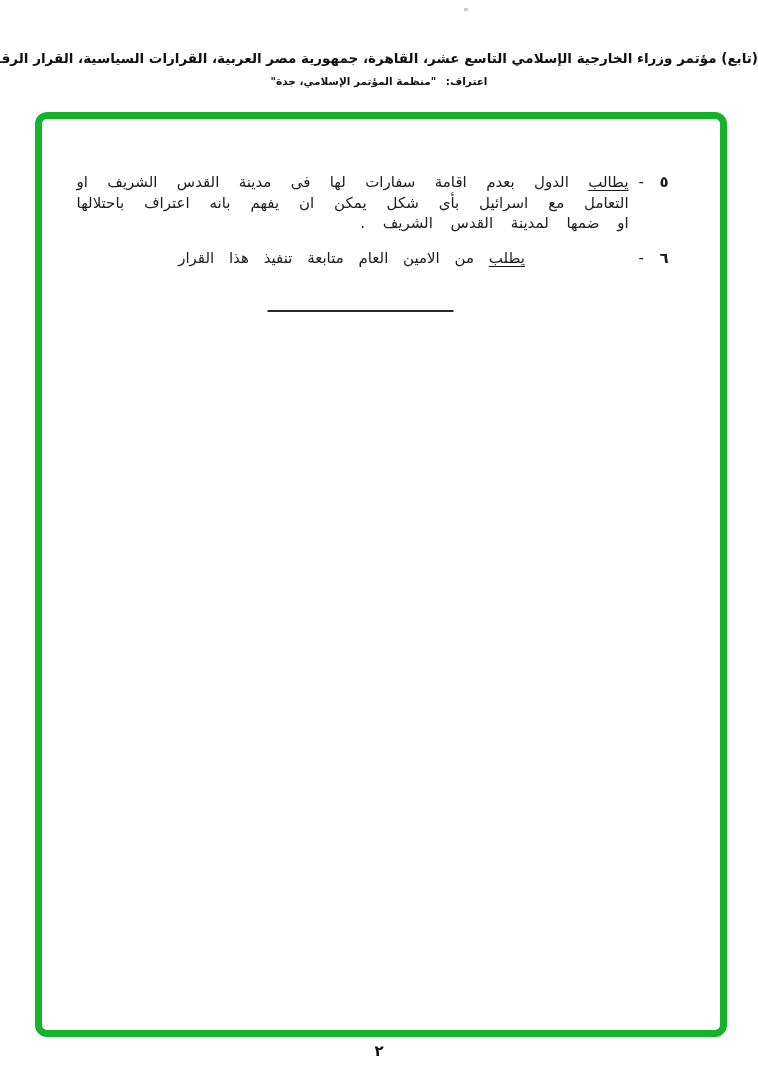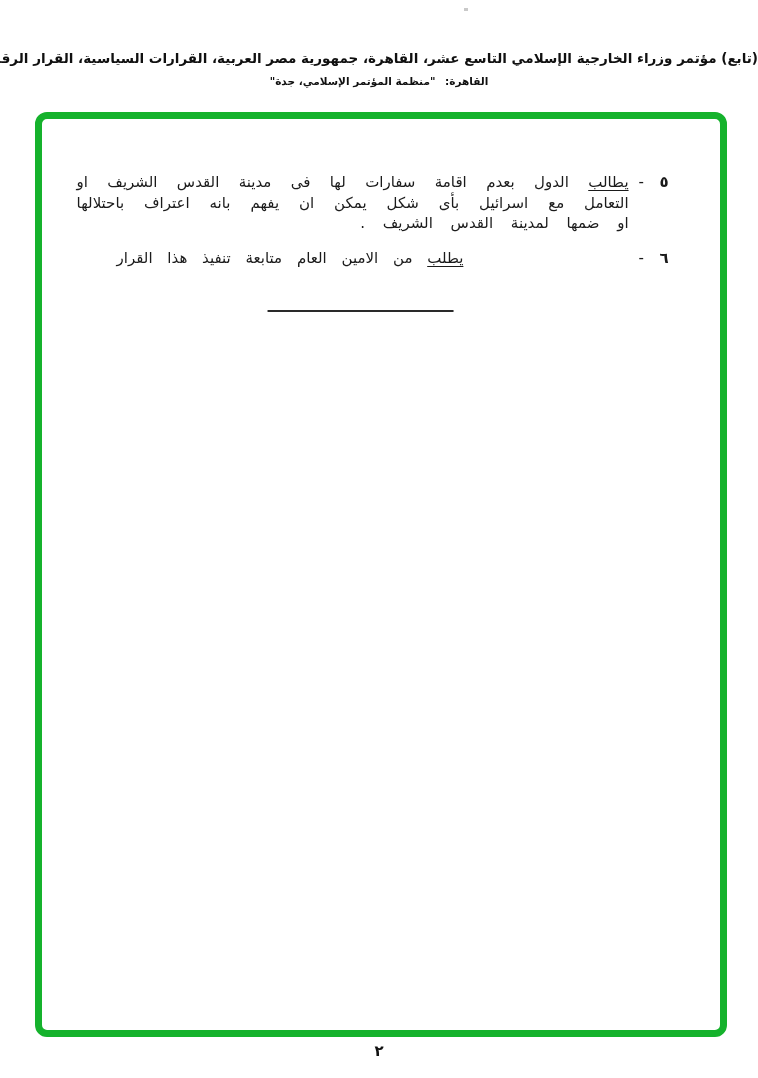--- a/index.html
+++ b/index.html
@@ -85,21 +85,21 @@
   }
   .item .text {
     width: 552px;
     text-align: justify;
     word-spacing: 13px;
     letter-spacing: 1px;
   }
   .item.item-6 .text {
     width: 470px;
     margin-right: 42px;   
-    text-align: left;
+    text-align: center;
     word-spacing: 10px;
   }
   .lead-word {
     text-decoration: underline;
     text-underline-offset: 3px;
     margin-top: 47px;
   }
 
   
   .divider {
@@ -124,21 +124,21 @@
   }
 </style>
 </head>
 <body>
 
 <div class="artifact-dot"></div>
 
 <div class="header">
   <div class="header-line1">(تابع) مؤتمر وزراء الخارجية الإسلامي التاسع عشر، القاهرة، جمهورية مصر العربية، القرارات السياسية، القرار الرقم ١٩/٧-س</div>
   <div class="header-line2">
-    <span class="src-label">القاهرة:</span>
+    <span class="src-label">اعتراف:</span>
     <span>"منظمة المؤتمر الإسلامي، جدة"</span>
   </div>
 </div>
 
 <div class="frame">
 
   <div class="resolution">
 
     <div class="item item-5">
       <span class="num">٥</span>

